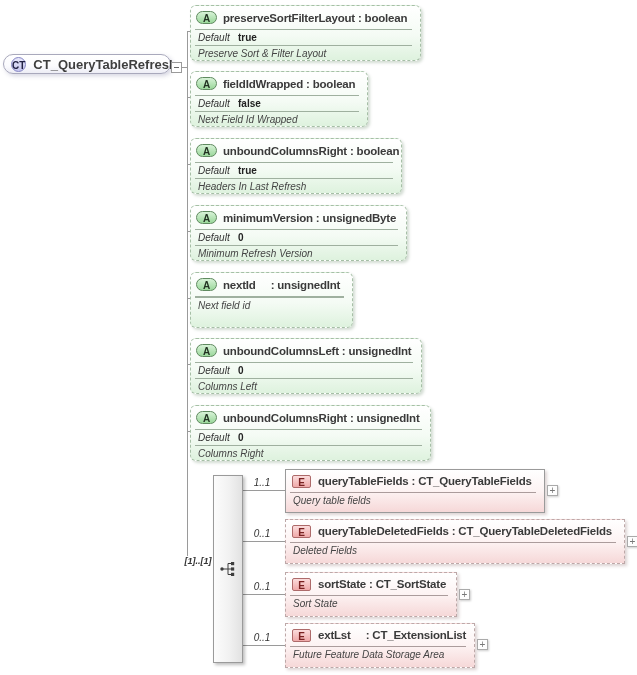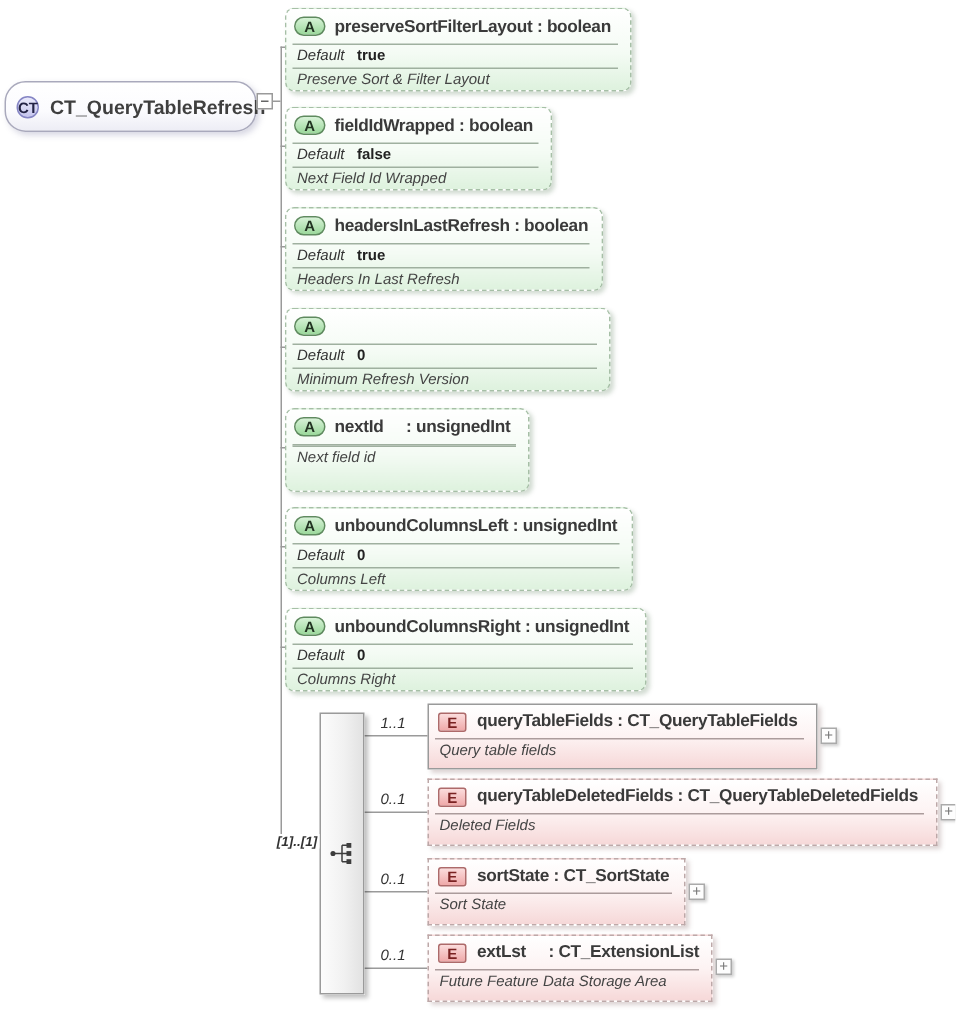--- a/index.html
+++ b/index.html
@@ -6,21 +6,21 @@
   #canvas{
     position:relative;width:637px;height:675px;overflow:hidden;background:#ffffff;
     font-family:"Liberation Sans", sans-serif;
   }
   
   .line{position:absolute;background:#9a9a9a;}
   .line.h{height:1px;}
   .line.v{width:1px;}
   
   .root-box{
-    position:absolute;left:3px;top:54px;width:168px;height:34px;
+    position:absolute;left:3px;top:54px;width:168px;height:20px;
     border:1px solid #a9a9bc;border-radius:14px;
     background:linear-gradient(180deg,#ffffff 0%,#fbfbfe 60%,#ededf5 100%);
     box-shadow:2px 2px 4px rgba(120,120,160,0.3);
     display:flex;align-items:center;padding-left:7px;box-sizing:border-box;
   }
   .ct-badge{
     display:inline-block;width:24px;height:15px;line-height:15px;text-align:center;
     border:1px solid #8585c4;border-radius:8px;
     background:linear-gradient(180deg,#e9e9fb,#c6c6ee);
     font-size:10px;font-weight:bold;color:#222244;box-sizing:border-box;
@@ -141,33 +141,34 @@
     <div class="attr-default">
       <span class="default-caption">Default</span><span class="default-value">false</span>
     </div>
     <div class="rule-g"></div>
     <div class="attr-desc">Next Field Id Wrapped</div>
   </div>
 
   <div class="attr-box" style="left:190px;top:138px;width:212px;">
     <div class="box-title">
       <span class="a-badge">A</span>
-      <span class="title-label">headersInLastRefresh : boolean</span>
+      <span class="title-label">unboundColumnsRight : boolean</span>
     </div>
     <div class="rule-g"></div>
     <div class="attr-default">
       <span class="default-caption">Default</span><span class="default-value">true</span>
     </div>
     <div class="rule-g"></div>
     <div class="attr-desc">Headers In Last Refresh</div>
   </div>
 
   <div class="attr-box" style="left:190px;top:205px;width:217px;">
     <div class="box-title">
       <span class="a-badge">A</span>
+      <span class="title-label">minimumVersion : unsignedByte</span>
     </div>
     <div class="rule-g"></div>
     <div class="attr-default">
       <span class="default-caption">Default</span><span class="default-value">0</span>
     </div>
     <div class="rule-g"></div>
     <div class="attr-desc">Minimum Refresh Version</div>
   </div>
 
   <div class="attr-box" style="left:190px;top:272px;width:163px;">

